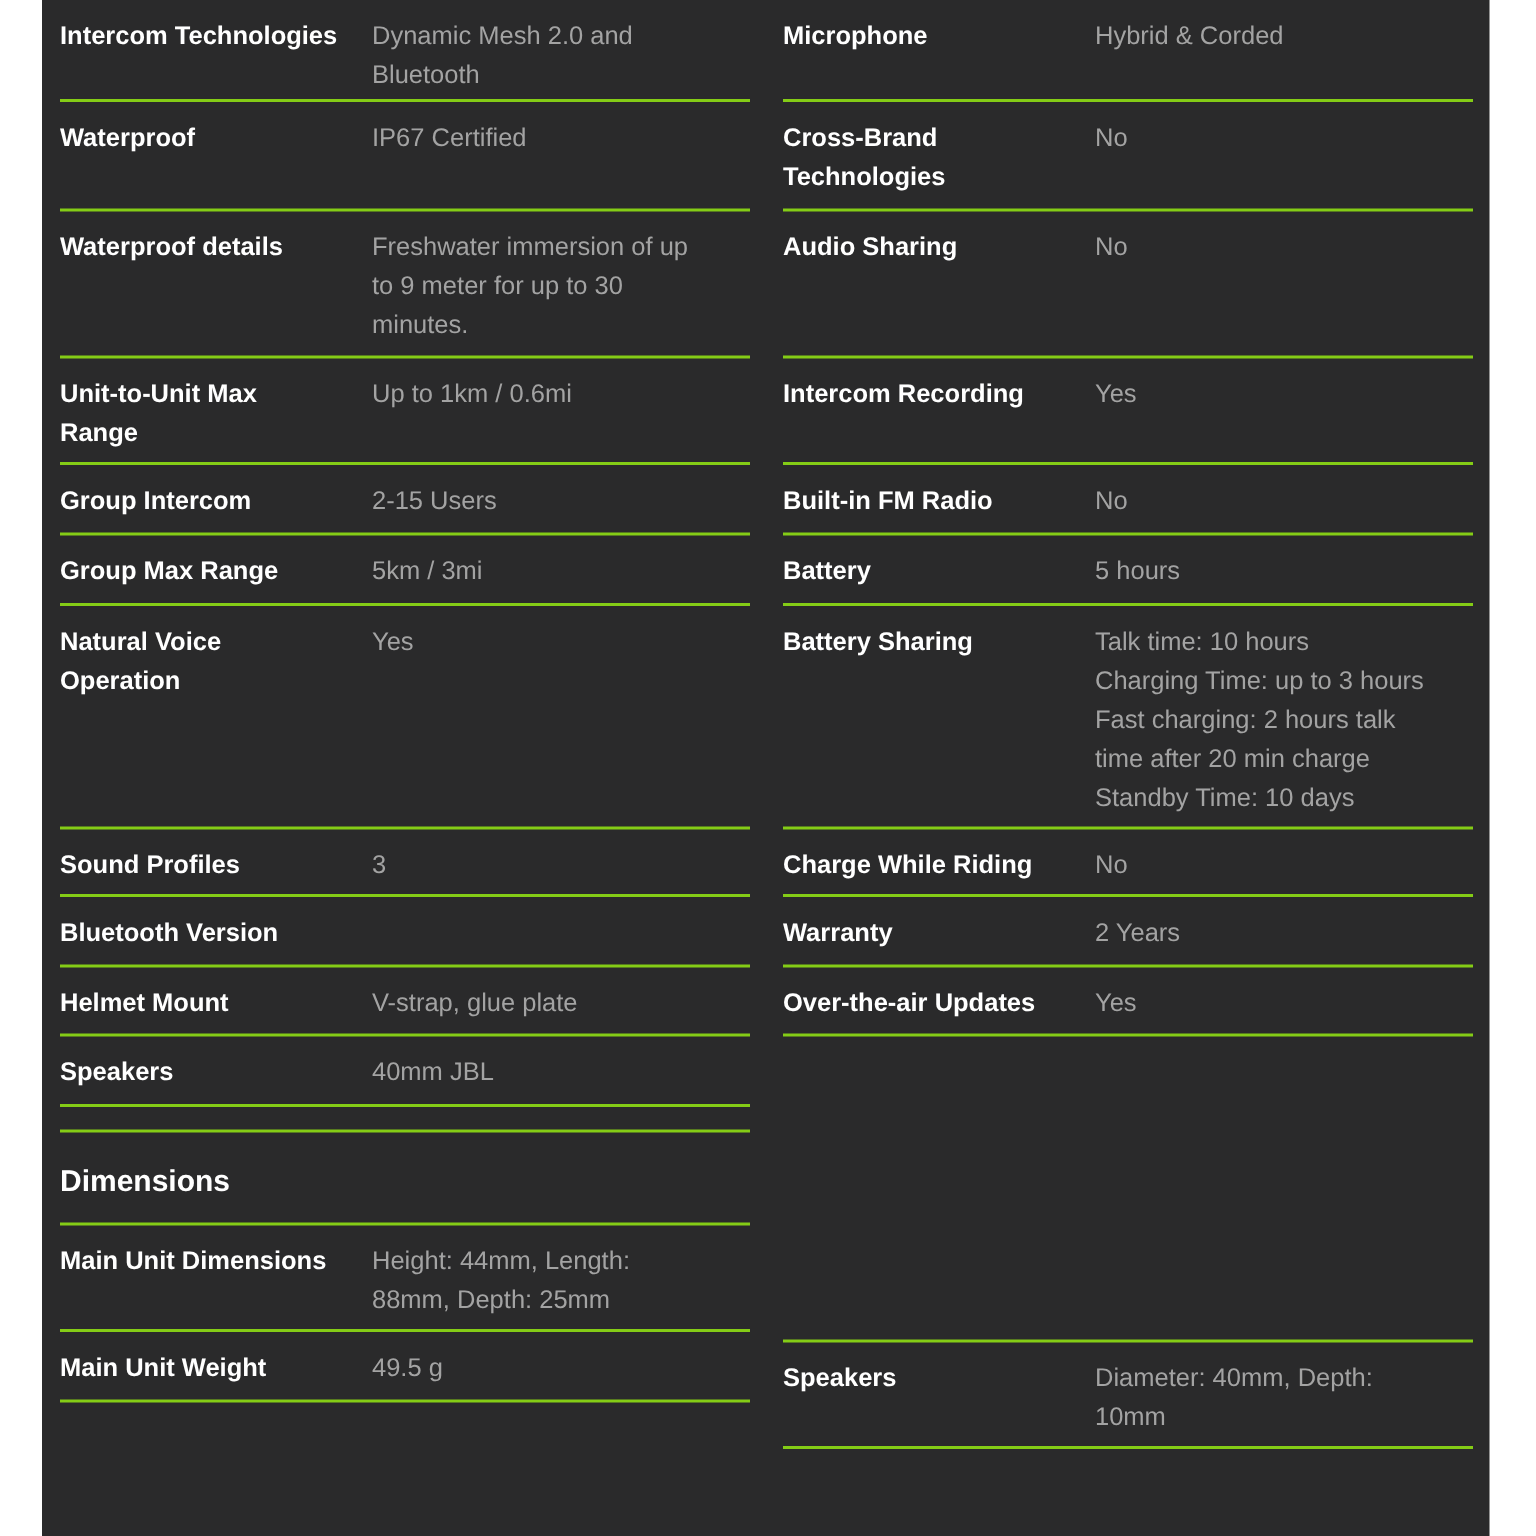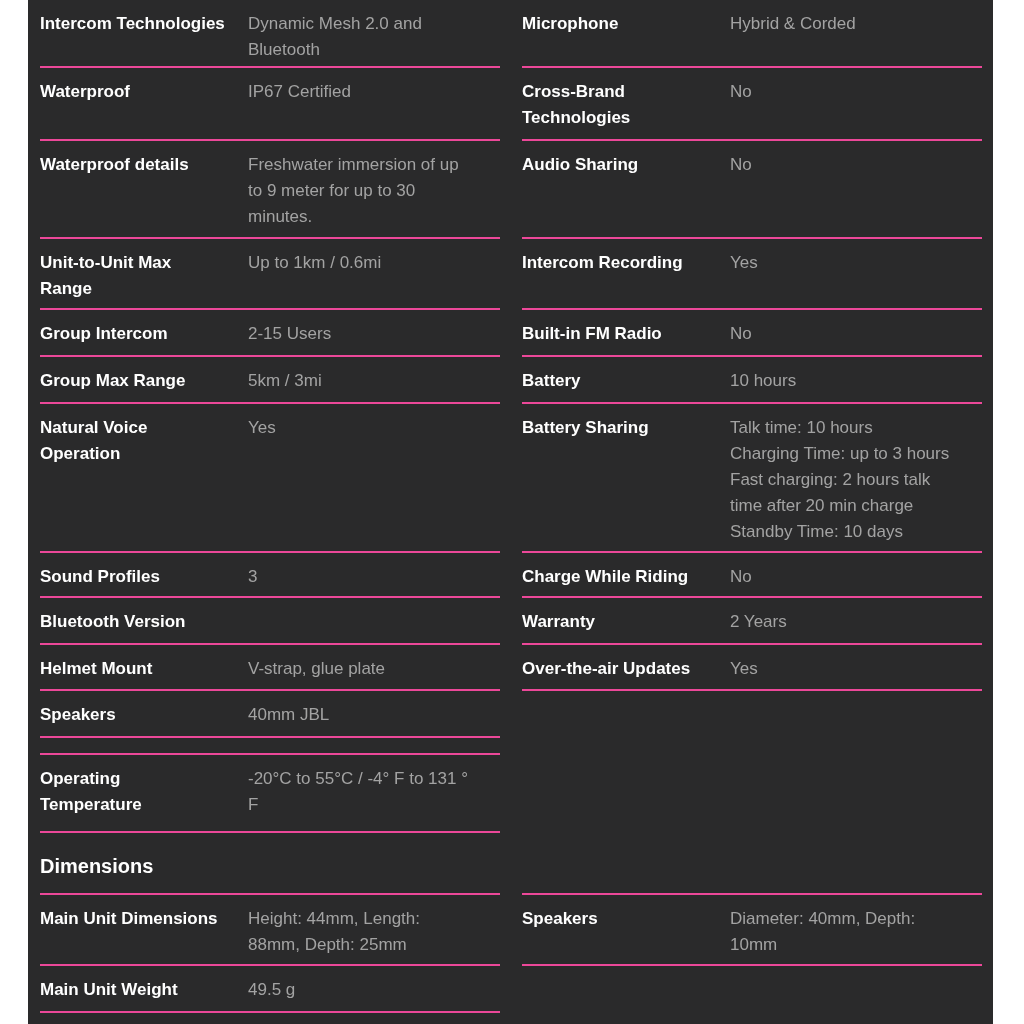--- a/index.html
+++ b/index.html
@@ -18,21 +18,21 @@
   .tables {
     display:flex;
     padding-left:12px;
     gap:22px;
   }
   .spec-table { width:460px; }
   .row {
     display:flex;
     box-sizing:border-box;
     padding-top:11px;
-    border-bottom:2px solid #ec4899;
+    border-bottom:2px solid #84cc16;
   }
   .row.nb { border-bottom:none; }
   .row.empty { padding-top:0; }
   .lbl {
     width:208px;
     box-sizing:border-box;
     padding-right:6px;
     font-size:17px;
     line-height:26px;
     font-weight:700;
@@ -106,26 +106,20 @@
         </div>
         <div class="row" style="height:46px">
           <div class="lbl">Helmet Mount</div>
           <div class="val">V-strap, glue plate</div>
         </div>
         <div class="row" style="height:47px">
           <div class="lbl">Speakers</div>
           <div class="val">40mm JBL</div>
         </div>
         <div class="row empty" style="height:17px"></div>
-        <div class="row" style="height:78px">
-          <div class="lbl">Operating
-Temperature</div>
-          <div class="val">-20°C to 55°C / -4° F to 131 °
-F</div>
-        </div>
         <div class="row sec" style="height:62px">
           <div class="section-title">Dimensions</div>
         </div>
         <div class="row" style="height:71px">
           <div class="lbl">Main Unit Dimensions</div>
           <div class="val">Height: 44mm, Length:
 88mm, Depth: 25mm</div>
         </div>
         <div class="row" style="height:47px">
           <div class="lbl">Main Unit Weight</div>
@@ -150,21 +144,21 @@
         <div class="row" style="height:71px">
           <div class="lbl">Intercom Recording</div>
           <div class="val">Yes</div>
         </div>
         <div class="row" style="height:47px">
           <div class="lbl">Built-in FM Radio</div>
           <div class="val">No</div>
         </div>
         <div class="row" style="height:47px">
           <div class="lbl">Battery</div>
-          <div class="val">10 hours</div>
+          <div class="val">5 hours</div>
         </div>
         <div class="row" style="height:149px">
           <div class="lbl">Battery Sharing</div>
           <div class="val">Talk time: 10 hours
 Charging Time: up to 3 hours
 Fast charging: 2 hours talk
 time after 20 min charge
 Standby Time: 10 days</div>
         </div>
         <div class="row" style="height:45px">

